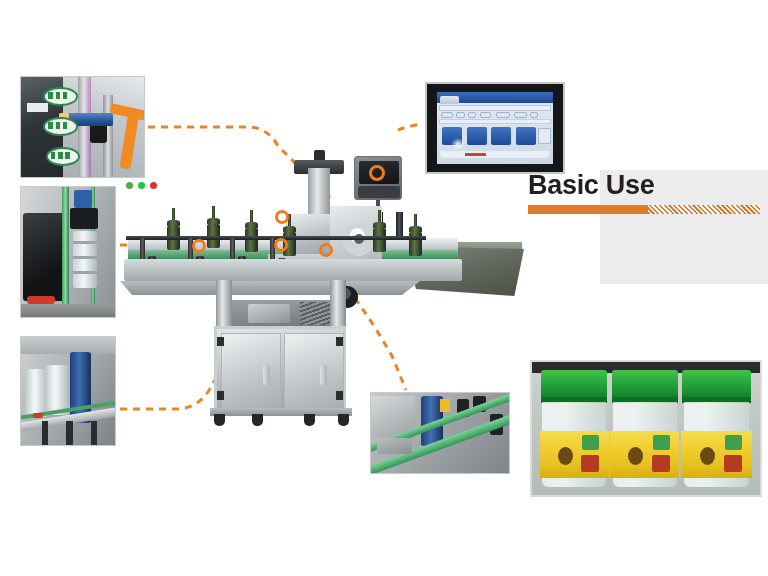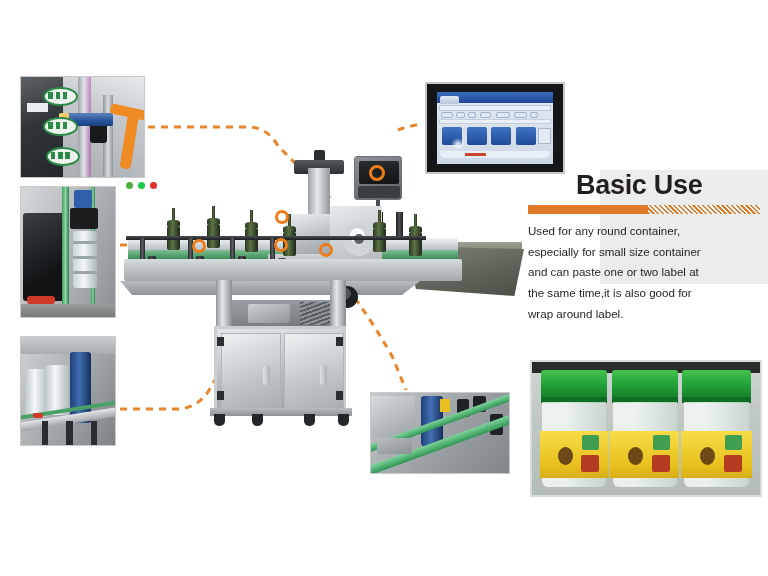--- a/index.html
+++ b/index.html
@@ -282,21 +282,21 @@
       background:#c8452f;}
   #ph-hmi .glow{position:absolute;left:12%;top:64%;width:12%;height:16%;
       background:radial-gradient(ellipse at center,rgba(255,255,255,.95),
       rgba(255,255,255,0) 70%);}
 
   
   #panel { position:absolute; left:528px; top:168px; width:240px; height:160px; }
   .grey-block{position:absolute;left:72px;top:2px;width:168px;height:114px;
       background:#ececec;}
   .title{position:relative;font-size:27px;font-weight:bold;color:#231f20;
-      letter-spacing:-.3px;line-height:1;padding-top:4px;margin-left:48px;}
+      letter-spacing:-.3px;line-height:1;padding-top:4px;}
   .rule{position:relative;margin-top:6px;height:9px;width:232px;}
   .rule .solid{position:absolute;left:0;top:0;width:120px;height:9px;
       background:#e07b29;}
   .rule .hatch{position:absolute;left:120px;top:0;width:112px;height:9px;
       background:repeating-linear-gradient(45deg,#e07b29 0 1.6px,
         #ffffff 1.6px 3.4px);}
   .body-text{position:relative;margin-top:7px;font-size:11.6px;color:#231f20;
       line-height:1.78;width:236px;}
   .body-text div{white-space:nowrap;}
   .marker{position:absolute;width:14px;height:14px;border:3px solid #ef7c1a;
@@ -555,22 +555,15 @@
   <div class="marker" style="left:319px;top:243px;"></div>
   <div class="marker" style="left:0px;top:238px;opacity:0;"></div>
 
   <div id="panel">
     <div class="grey-block"></div>
     <div class="title">Basic Use</div>
     <div class="rule">
       <div class="solid"></div>
       <div class="hatch"></div>
     </div>
-    <div class="body-text">
-      <div>Used for any round container,</div>
-      <div>especially for small size container</div>
-      <div>and can paste one or two label at</div>
-      <div>the same time,it is also good for</div>
-      <div>wrap around label.</div>
-    </div>
   </div>
 
 </div>
 
 </body></html>

